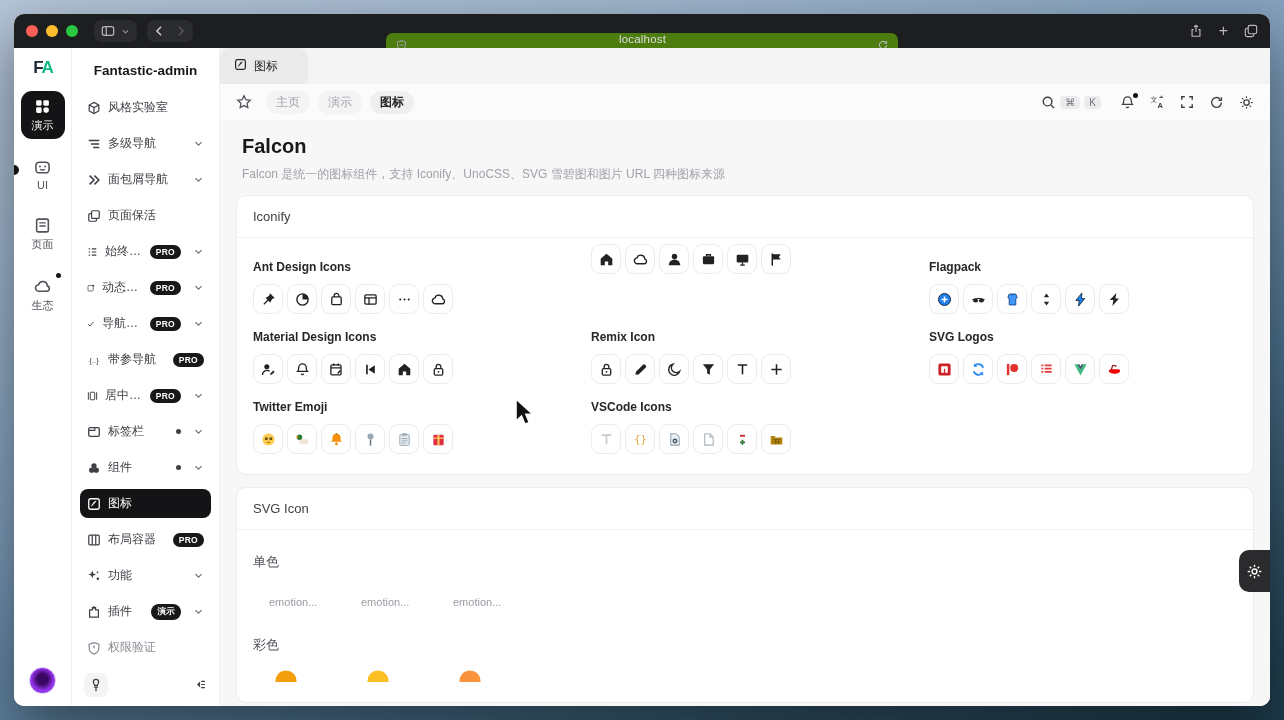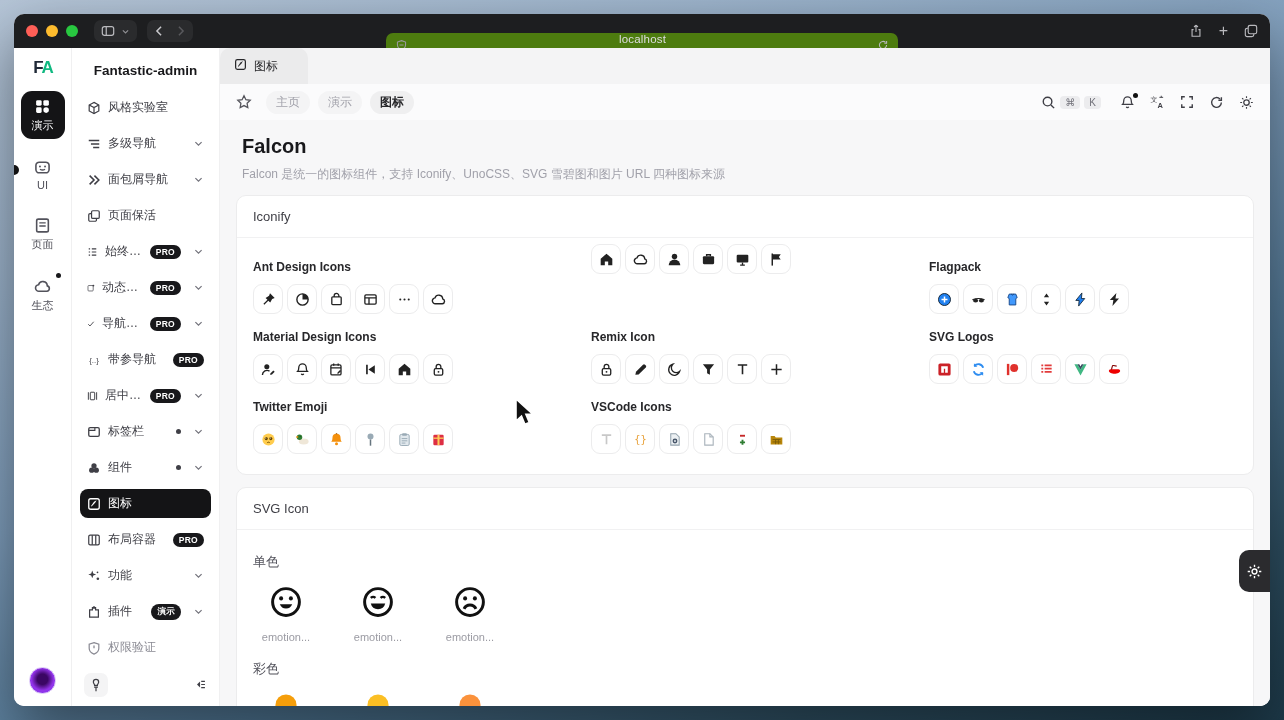--- a/index.html
+++ b/index.html
@@ -83,21 +83,21 @@
   .flag-ci { background:linear-gradient(90deg,#f77f00 33%,#fff 33% 66%,#009a44 66%); }
   .flag-gb { background:linear-gradient(to bottom,transparent 38%,#c8102e 38% 62%,transparent 62%),
              linear-gradient(to right,transparent 40%,#c8102e 40% 60%,transparent 60%),#012169; }
   .flag-fr { background:linear-gradient(90deg,#002395 33%,#fff 33% 66%,#ed2939 66%); }
   .flag-de { background:linear-gradient(#000 33%,#dd0000 33% 66%,#ffce00 66%); }
   .flag-ie { background:linear-gradient(90deg,#169b62 33%,#fff 33% 66%,#ff883e 66%); }
   .flag-nl { background:linear-gradient(#c8102e 0 20%,#fff 20% 40%,#c8102e 40% 60%,#fff 60% 80%,#0052b4 80%); }
 
   .sub-label { font-size:13px; color:#52525b; margin:17px 0 14px; }
   .mono-row { display:flex; gap:34px; padding-left:4px; }
-  .mono-item { display:flex; flex-direction:column; align-items:center; gap:12px; font-size:11px; color:#9b9ba3; width:58px; }
+  .mono-item { display:flex; flex-direction:row; align-items:center; gap:12px; font-size:11px; color:#9b9ba3; width:58px; }
   .color-row { display:flex; gap:34px; padding-left:4px; height:14px; overflow:hidden; }
   .color-item { width:58px; display:flex; justify-content:center; }
 
   .gear-btn { position:absolute; right:0; top:502px; width:31px; height:42px; background:#2b2b2e;
               border-radius:10px 0 0 10px; display:flex; align-items:center; justify-content:center; color:#fff; z-index:8; }
 
   .cursor { position:absolute; left:514px; top:398px; z-index:99; pointer-events:none; }
 </style>
 </head>
 <body>

